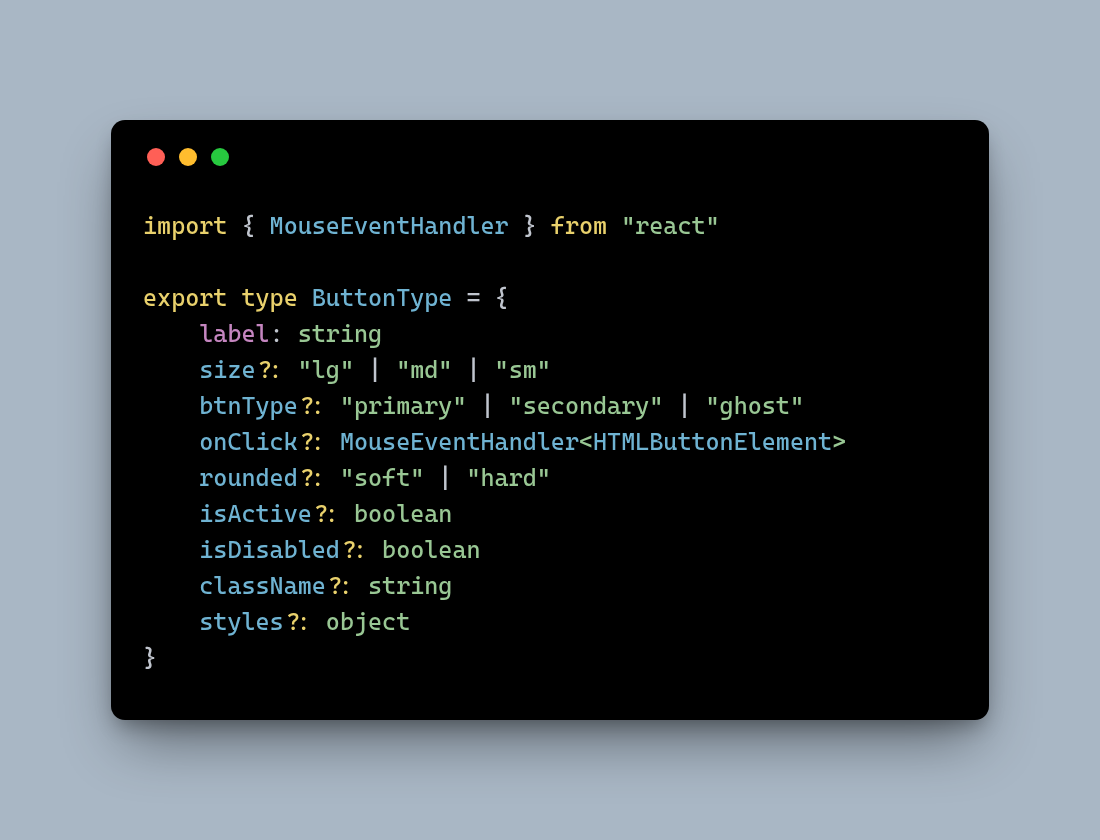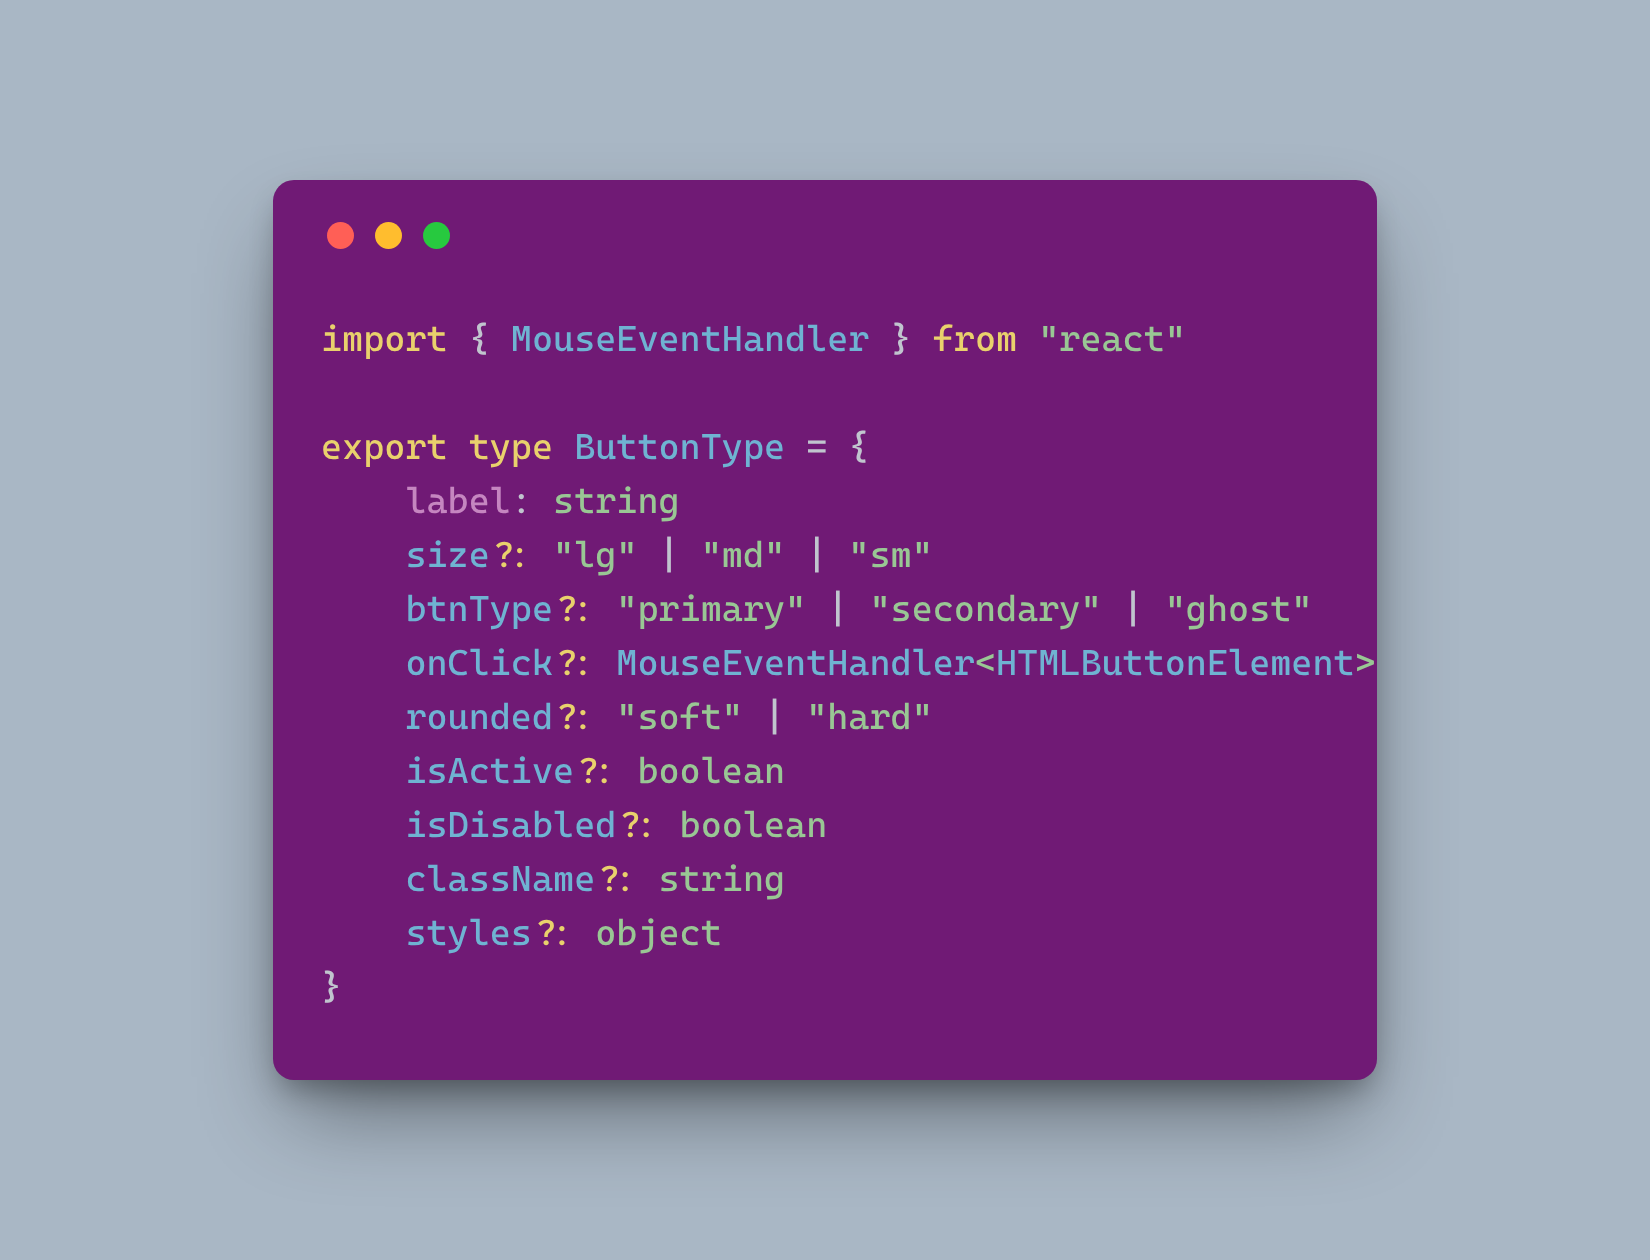--- a/index.html
+++ b/index.html
@@ -6,22 +6,22 @@
   body {
     width: 1100px;
     height: 840px;
     background: #a9b7c5;
     display: flex;
     align-items: center;
     justify-content: center;
     font-family: ui-monospace, "SF Mono", "Cascadia Code", "Fira Code", Menlo, Consolas, monospace;
   }
   .window {
-    width: 736px;
-    background: #701a75;
+    width: 878px;
+    background: #000000;
     border-radius: 14px;
     box-shadow: 0 30px 60px -12px rgba(0,0,0,0.45), 0 10px 20px -5px rgba(0,0,0,0.3);
     padding: 28px 32px 44px 32px;
   }
   .titlebar {
     display: flex;
     gap: 14px;
     margin-bottom: 42px;
     padding-left: 4px;
   }

